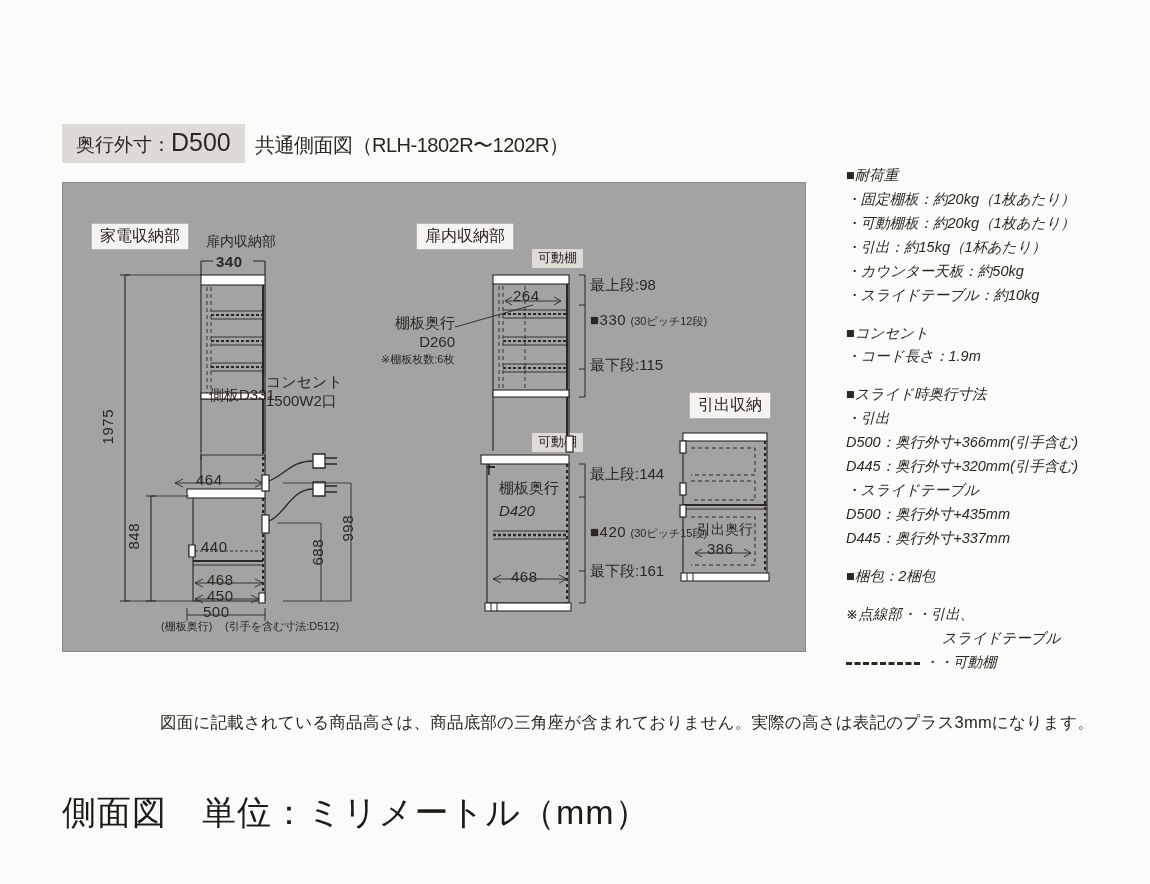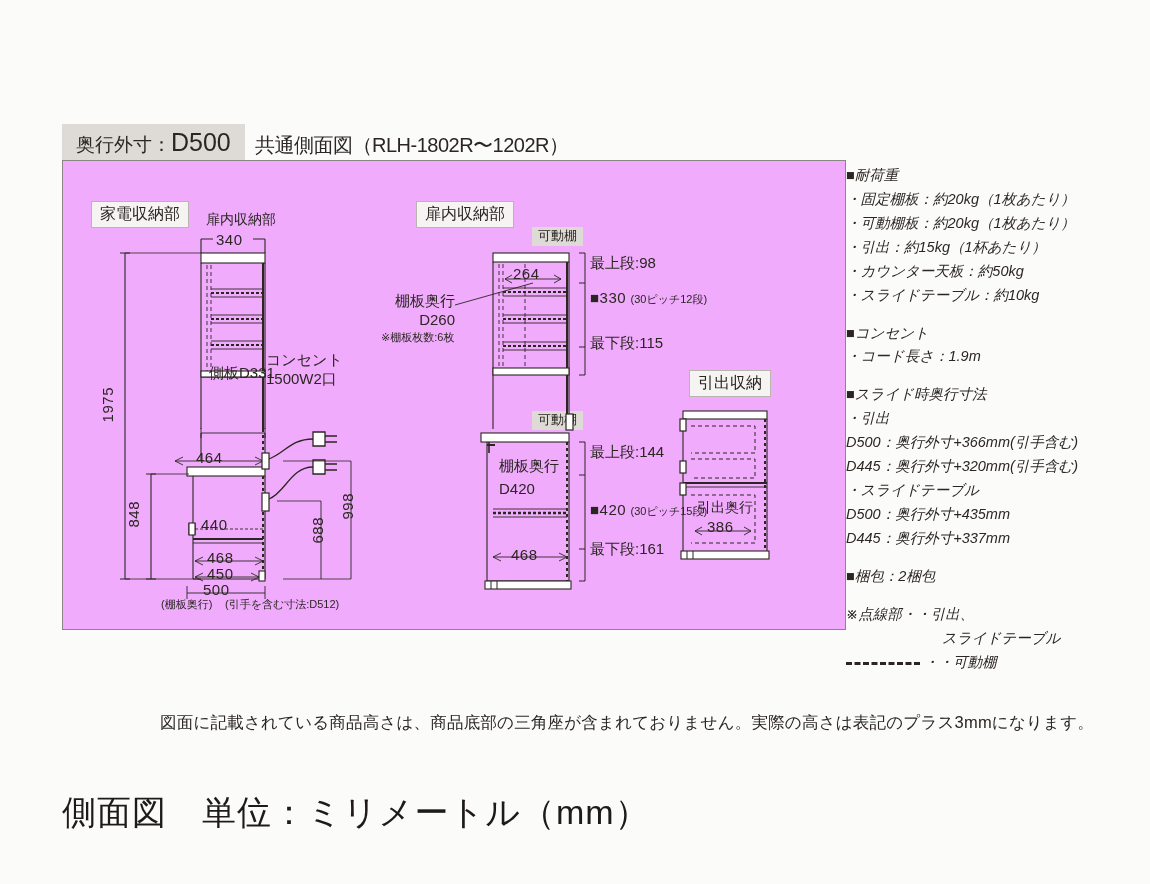--- a/index.html
+++ b/index.html
@@ -27,25 +27,24 @@
   #depth-badge .d-small{font-size:19px;}
   #section-title{
     left:255px;top:132px;
     font-size:20px;
     white-space:nowrap;
     letter-spacing:-0.5px;
   }
 
   
   #diagram-frame{
-    left:62px;top:160px;
+    left:62px;top:182px;
     width:742px;height:468px;
     border:1.5px solid #8b8681;
-    background:#f0abfc;
-    padding-left:40px;
+    background:#a3a3a3;
   }
 
   
   .cap-box{
     border:1px solid #b9b4ae;
     background:#f5f4f2;
     font-size:16px;
     padding:3px 8px 4px 8px;
     white-space:nowrap;
     line-height:1.1;
@@ -96,21 +95,21 @@
 <div class="abs" id="depth-badge">
   <span class="d-small">奥行外寸：</span><span>D500</span>
 </div>
 <div class="abs" id="section-title">共通側面図（RLH-1802R〜1202R）</div>
 
 <div class="abs" id="diagram-frame">
 
   <div class="abs cap-box" style="left:28px;top:40px;">家電収納部</div>
 
   <div class="abs lbl" style="left:143px;top:50px;">扉内収納部</div>
-  <div class="abs dim" style="left:153px;top:70px;">340</div>
+  <div class="abs dim" style="left:153px;top:70px;font-weight:bold;">340</div>
 
   <svg class="abs" style="left:0px;top:0px;" width="330" height="468" viewBox="0 0 330 468">
     <g fill="none" stroke="#2b2622" stroke-width="1.1">
 
       <path d="M138 78 L138 92 M202 78 L202 92"></path>
       <path d="M138 78 L150 78 M190 78 L202 78"></path>
 
       <rect x="138" y="92" width="64" height="10" fill="#ffffff"></rect>
       <path d="M138 102 L138 216 M202 102 L202 216"></path>
       <path d="M138 216 L202 216"></path>
@@ -289,21 +288,21 @@
   <div class="abs lbl-sm" style="left:318px;top:170px;">※棚板枚数:6枚</div>
 
   <div class="abs lbl-md" style="left:527px;top:93px;">最上段:98</div>
   <div class="abs" style="left:527px;top:128px;white-space:nowrap;">
     <span class="dim">■330</span>
     <span class="lbl-sm">(30ピッチ12段)</span>
   </div>
   <div class="abs lbl-md" style="left:527px;top:173px;">最下段:115</div>
 
   <div class="abs lbl-md" style="left:436px;top:296px;">棚板奥行</div>
-  <div class="abs lbl-md" style="left:436px;top:319px;">D420</div>
+  <div class="abs lbl-md" style="left:436px;top:319px;font-style:italic;">D420</div>
 
   <div class="abs lbl-md" style="left:527px;top:282px;">最上段:144</div>
   <div class="abs" style="left:527px;top:340px;white-space:nowrap;">
     <span class="dim">■420</span>
     <span class="lbl-sm">(30ピッチ15段)</span>
   </div>
   <div class="abs lbl-md" style="left:527px;top:379px;">最下段:161</div>
   <div class="abs dim" style="left:448px;top:385px;">468</div>
 
   <div class="abs cap-box" style="left:626px;top:209px;">引出収納</div>

